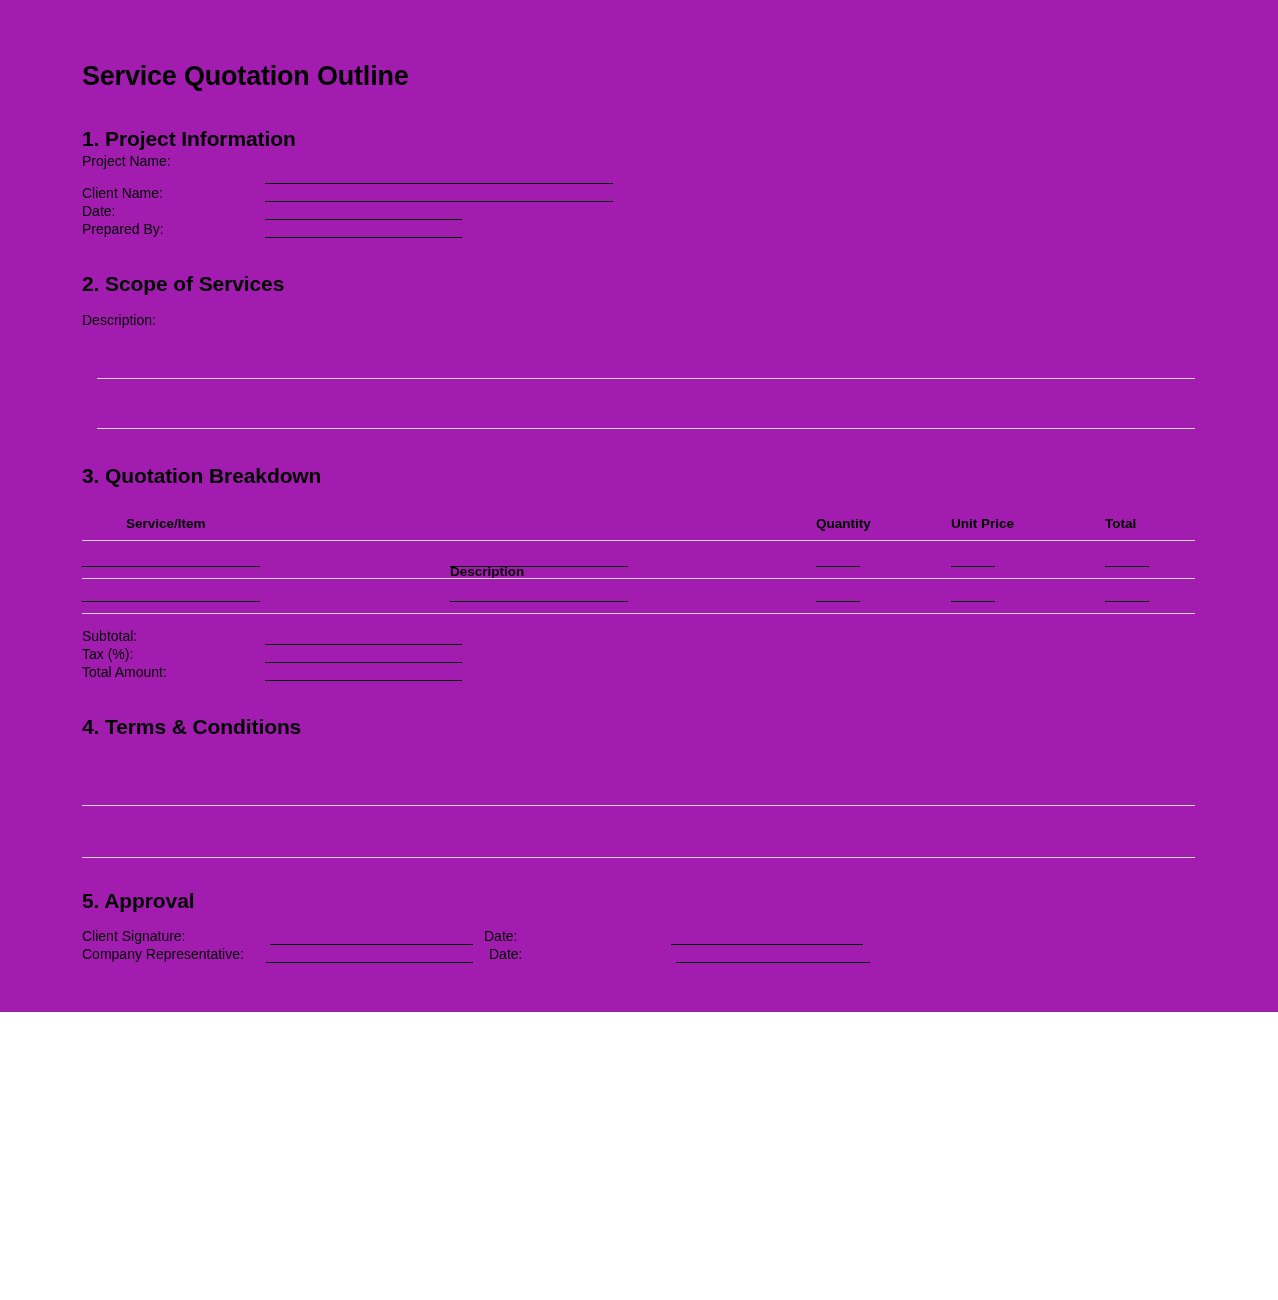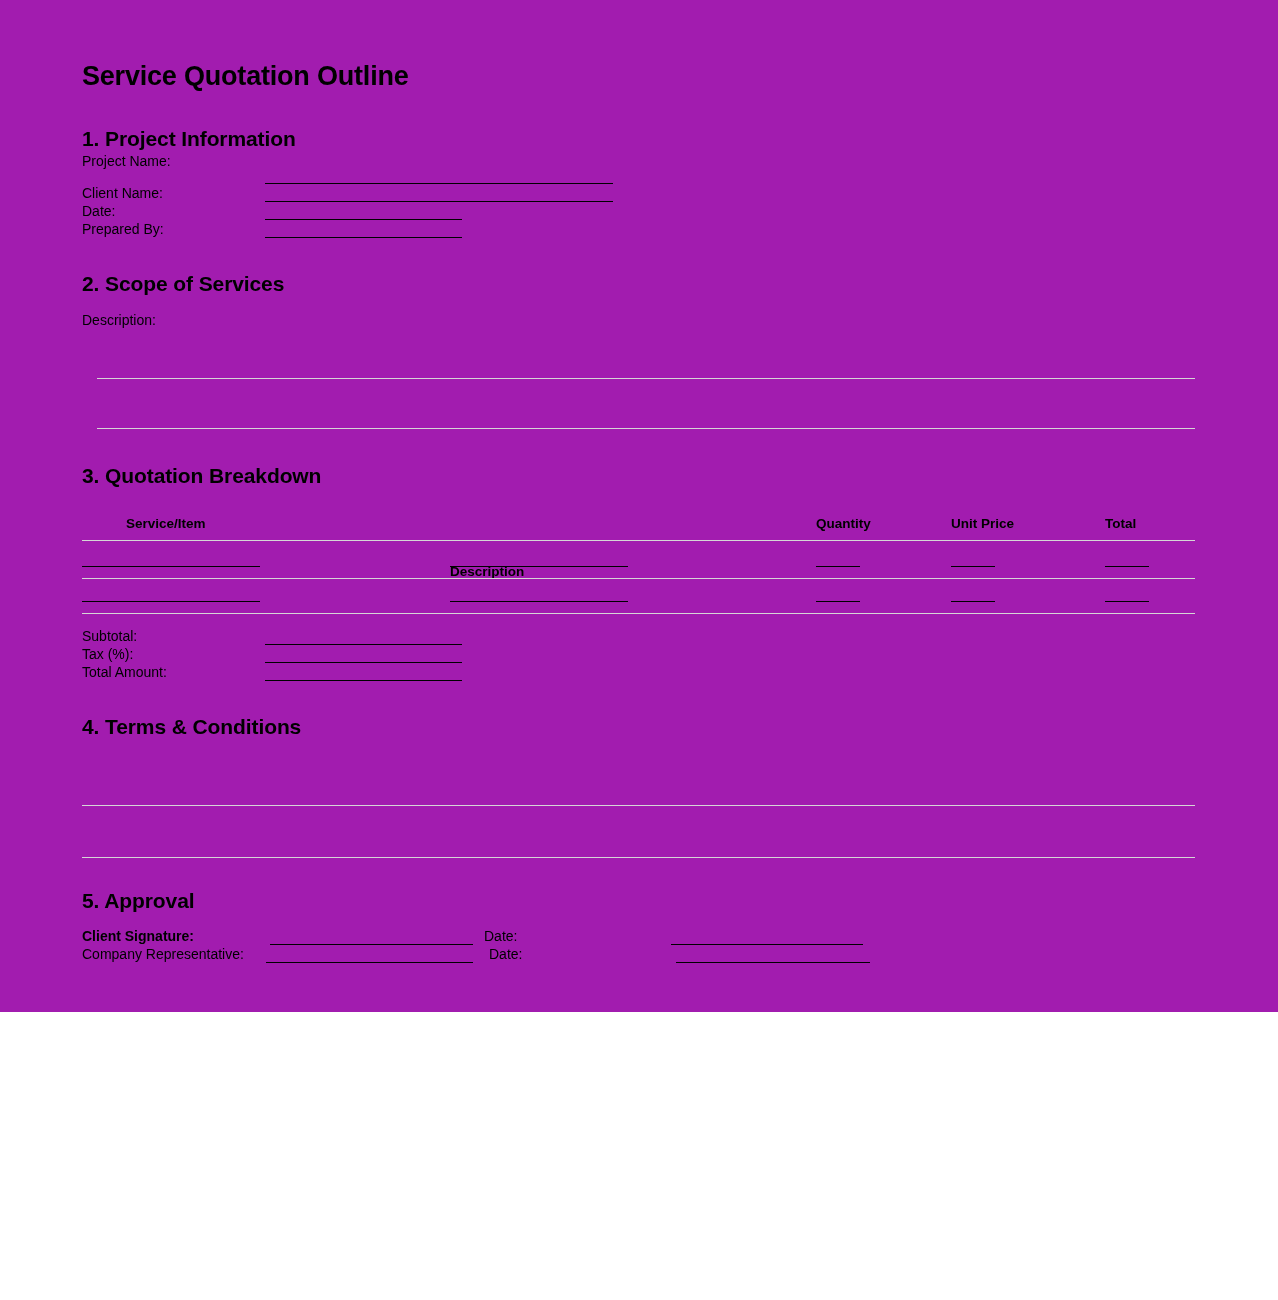--- a/index.html
+++ b/index.html
@@ -131,21 +131,21 @@
   <div class="rule-black" style="left:265px; top:680px; width:197px;"></div>
 
   <div class="section-heading" style="top:714px;">4. Terms &amp; Conditions</div>
 
   <div class="rule-gray" style="left:82px; top:805px; width:1113px;"></div>
   <div class="rule-gray" style="left:82px; top:857px; width:1113px;"></div>
 
   <div class="section-heading" style="top:888px;">5. Approval</div>
 
   <div>
-    <div class="field-label" style="left:82px; top:927px;font-weight:bold;">Client Signature:</div>
+    <div class="field-label" style="left:82px; top:927px;">Client Signature:</div>
     <div class="rule-black" style="left:270px; top:944px; width:203px;"></div>
     <div class="field-label" style="left:484px; top:927px;">Date:</div>
     <div class="rule-black" style="left:671px; top:944px; width:192px;"></div>
   </div>
 
   <div>
     <div class="field-label" style="left:82px; top:945px;">Company Representative:</div>
     <div class="rule-black" style="left:266px; top:962px; width:207px;"></div>
     <div class="field-label" style="left:489px; top:945px;">Date:</div>
     <div class="rule-black" style="left:676px; top:962px; width:194px;"></div>

